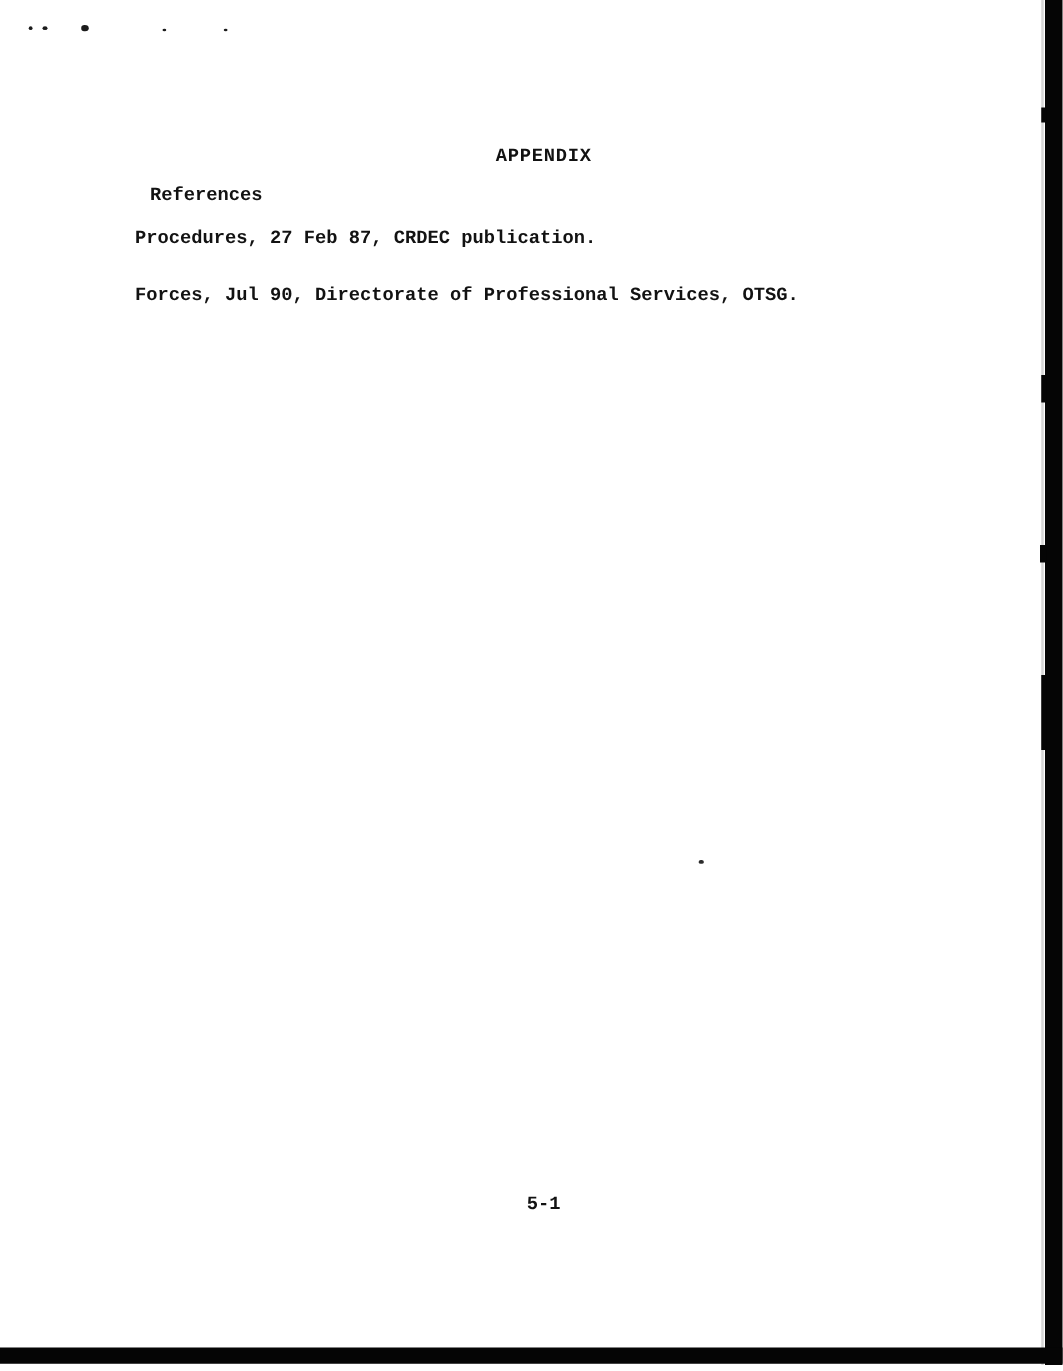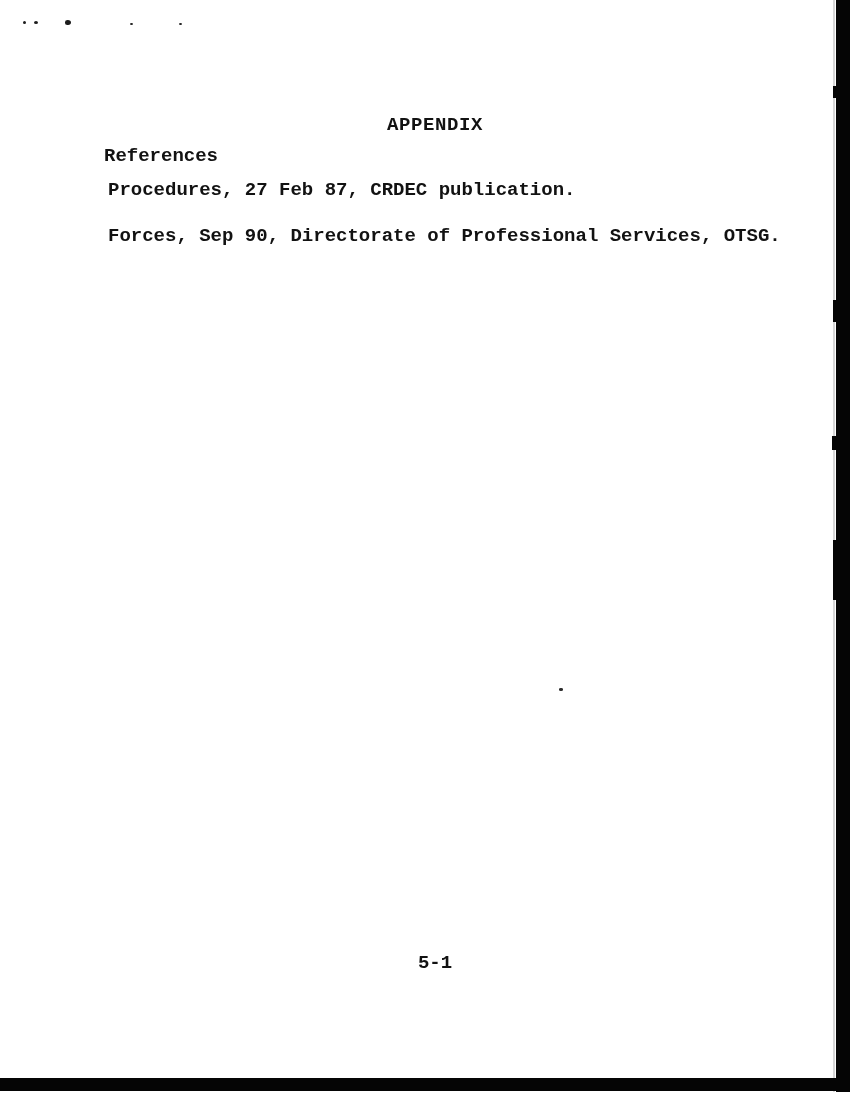--- a/index.html
+++ b/index.html
@@ -18,35 +18,35 @@
     position: relative;
     overflow: hidden;
     font-family: "Liberation Mono", "DejaVu Sans Mono", monospace;
   }
   .page {
     position: absolute;
     inset: 0;
     background: var(--paper);
     color: var(--ink);
     font-weight: 700;
-    font-size: 19px;
+    font-size: 15px;
     line-height: 17px;
   }
   .centered-line {
     position: absolute;
     left: 20px;
     width: 830px;
     text-align: center;
     white-space: pre;
   }
   .heading { top: 117px; letter-spacing: 0.6px; }
   .page-number { top: 955px; text-align: center; }
   .refs-label {
     position: absolute;
-    left: 104px;
+    left: 120px;
     top: 148px;
     white-space: pre;
   }
   .ref {
     position: absolute;
     left: 108px;
     width: 660px;
   }
   .ref-1 { top: 182px; }
   .ref-2 { top: 228px; }
@@ -111,21 +111,21 @@
 
   <div class="centered-line heading">APPENDIX</div>
 
   <div class="refs-label">References</div>
 
   <div class="ref ref-1">
     <div class="line">Procedures, 27 Feb 87, CRDEC publication.</div>
   </div>
 
   <div class="ref ref-2">
-    <div class="line">Forces, Sep 90, Directorate of Professional Services, OTSG.</div>
+    <div class="line">Forces, Jul 90, Directorate of Professional Services, OTSG.</div>
   </div>
 
   <div class="dot speck"></div>
 
   <div class="centered-line page-number">5-1</div>
 
   <div class="edge-shadow"></div>
   <div class="bar-right"></div>
   <div class="bar-bottom"></div>
   <div class="blip b1"></div>

